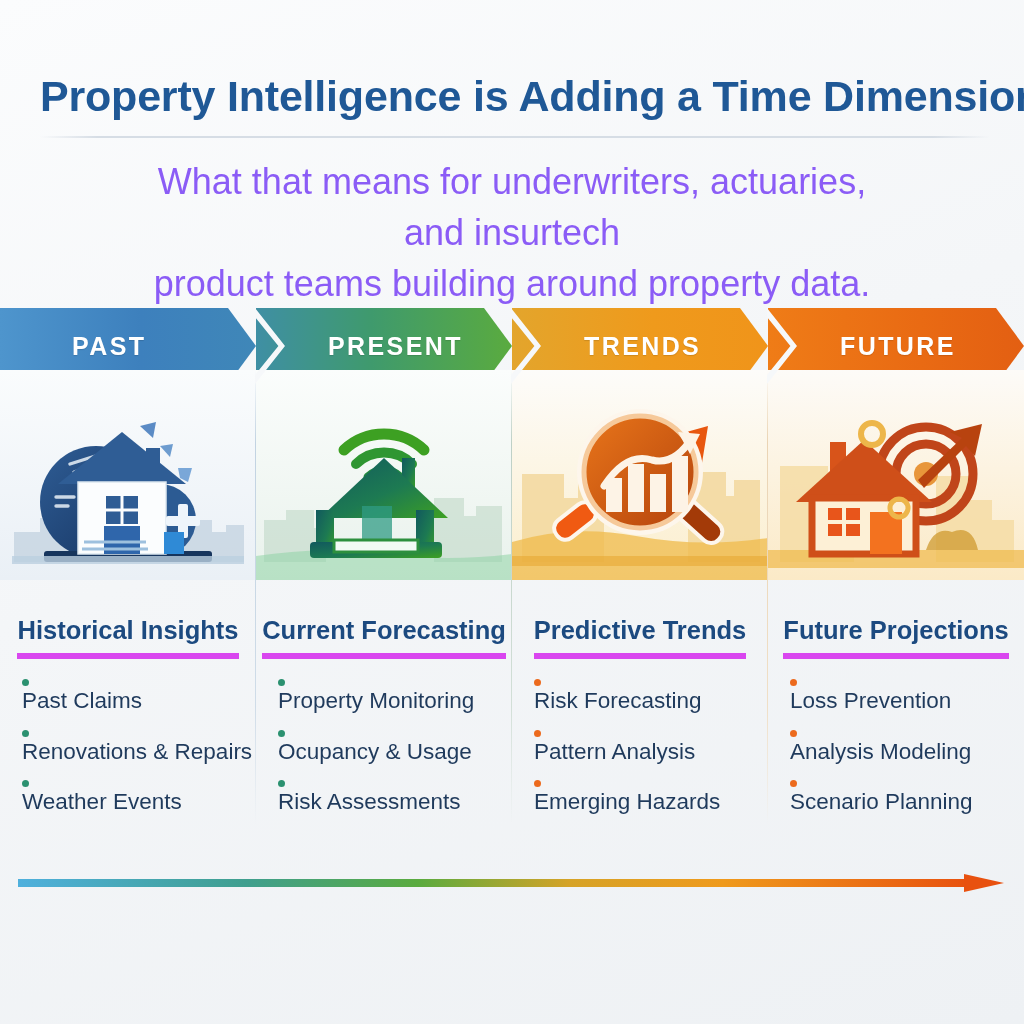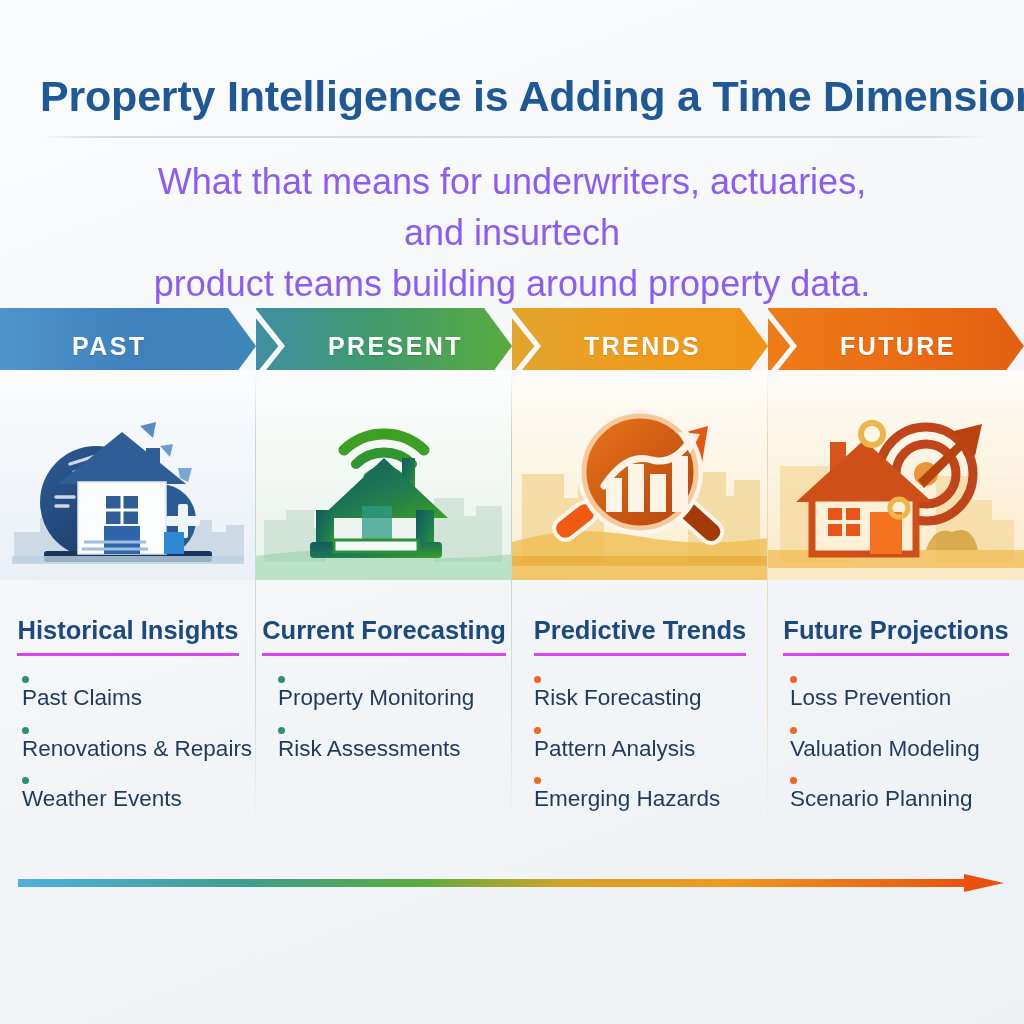--- a/index.html
+++ b/index.html
@@ -128,21 +128,21 @@
   .col-head {
     margin: 36px 0 0 0;
     text-align: center;
   }
   .col-head-text {
     display: inline-block;
     font-size: 25.5px;
     font-weight: bold;
     color: #1c4a80;
     padding-bottom: 8px;
-    border-bottom: 3px solid #d946ef;
+    border-bottom: 6px solid #d946ef;
     white-space: nowrap;
   }
 
   
   .bullets {
     margin: 24px 0 0 0;
     padding: 0 0 0 22px;
     list-style: none;
   }
   .bullets li {
@@ -349,20 +349,24 @@
     <div class="col-head">
       <span class="col-head-text">Current Forecasting</span>
     </div>
     <ul class="bullets">
       <li>
           <span class="dot"></span>
           <span>Property Monitoring</span>
         </li>
       <li>
           <span class="dot"></span>
+          <span>Ocupancy &amp; Usage</span>
+        </li>
+      <li>
+          <span class="dot"></span>
           <span>Risk Assessments</span>
         </li>
     </ul>
   </div>
 
   <div class="col k2">
     <div class="illo">
       <svg width="256" height="210" viewBox="0 0 256 210">
         <defs>
           <linearGradient id="p2bg" x1="0" y1="0" x2="0" y2="1">
@@ -481,21 +485,21 @@
     <div class="col-head">
       <span class="col-head-text">Future Projections</span>
     </div>
     <ul class="bullets">
       <li>
           <span class="dot"></span>
           <span>Loss Prevention</span>
         </li>
       <li>
           <span class="dot"></span>
-          <span>Valuation Modeling</span>
+          <span>Analysis Modeling</span>
         </li>
       <li>
           <span class="dot"></span>
           <span>Scenario Planning</span>
         </li>
     </ul>
   </div>
 
 </div>
 

